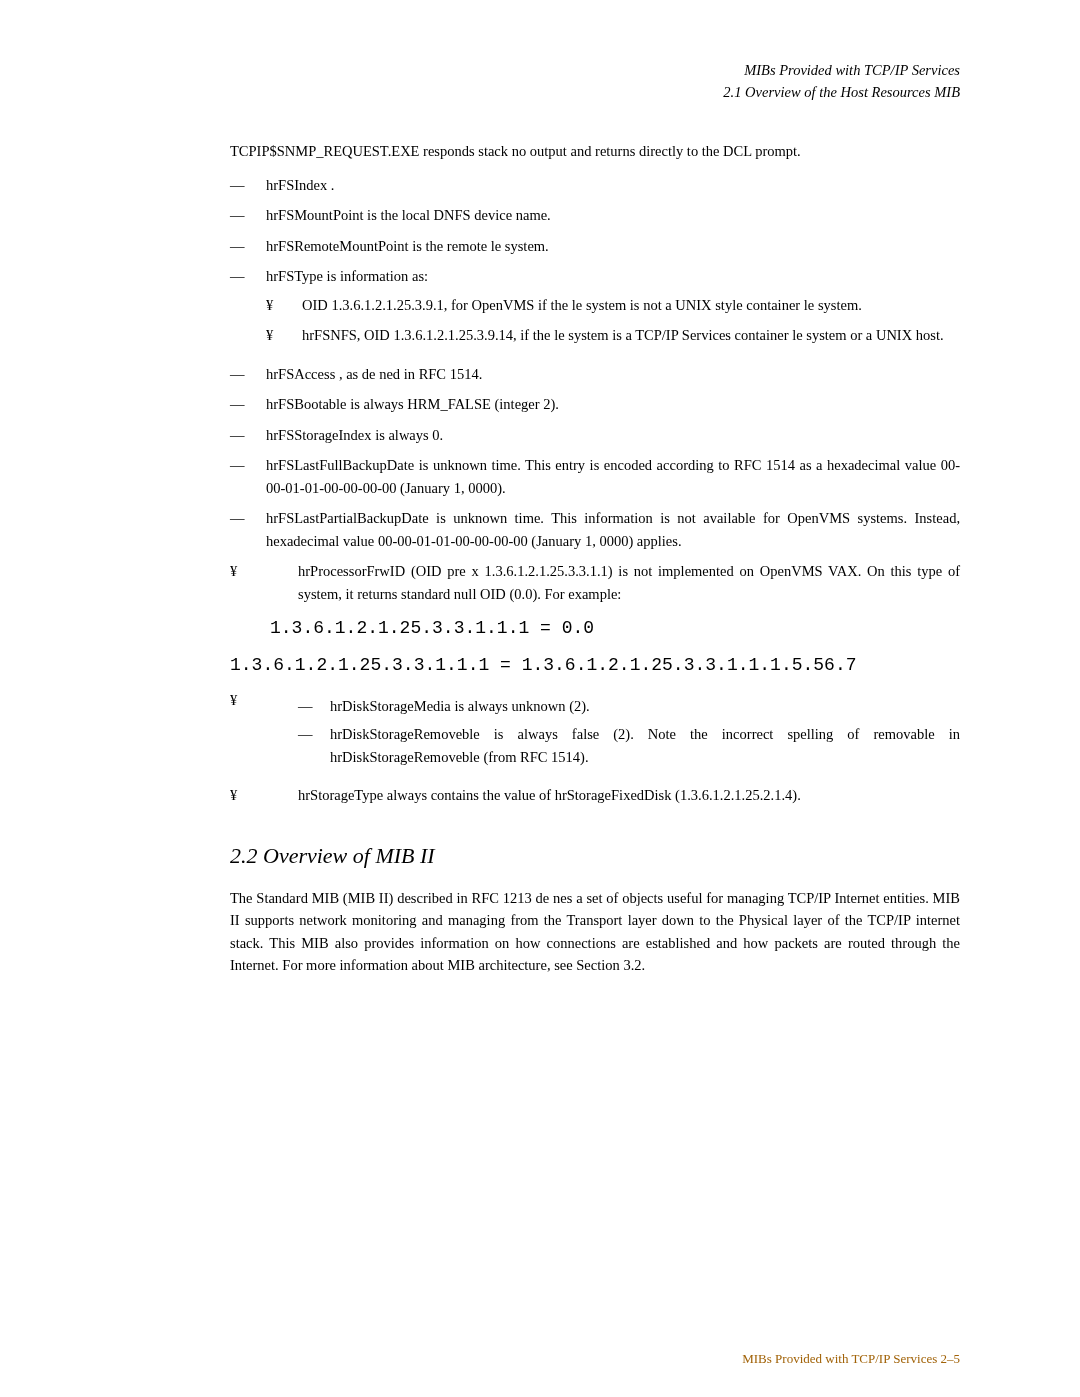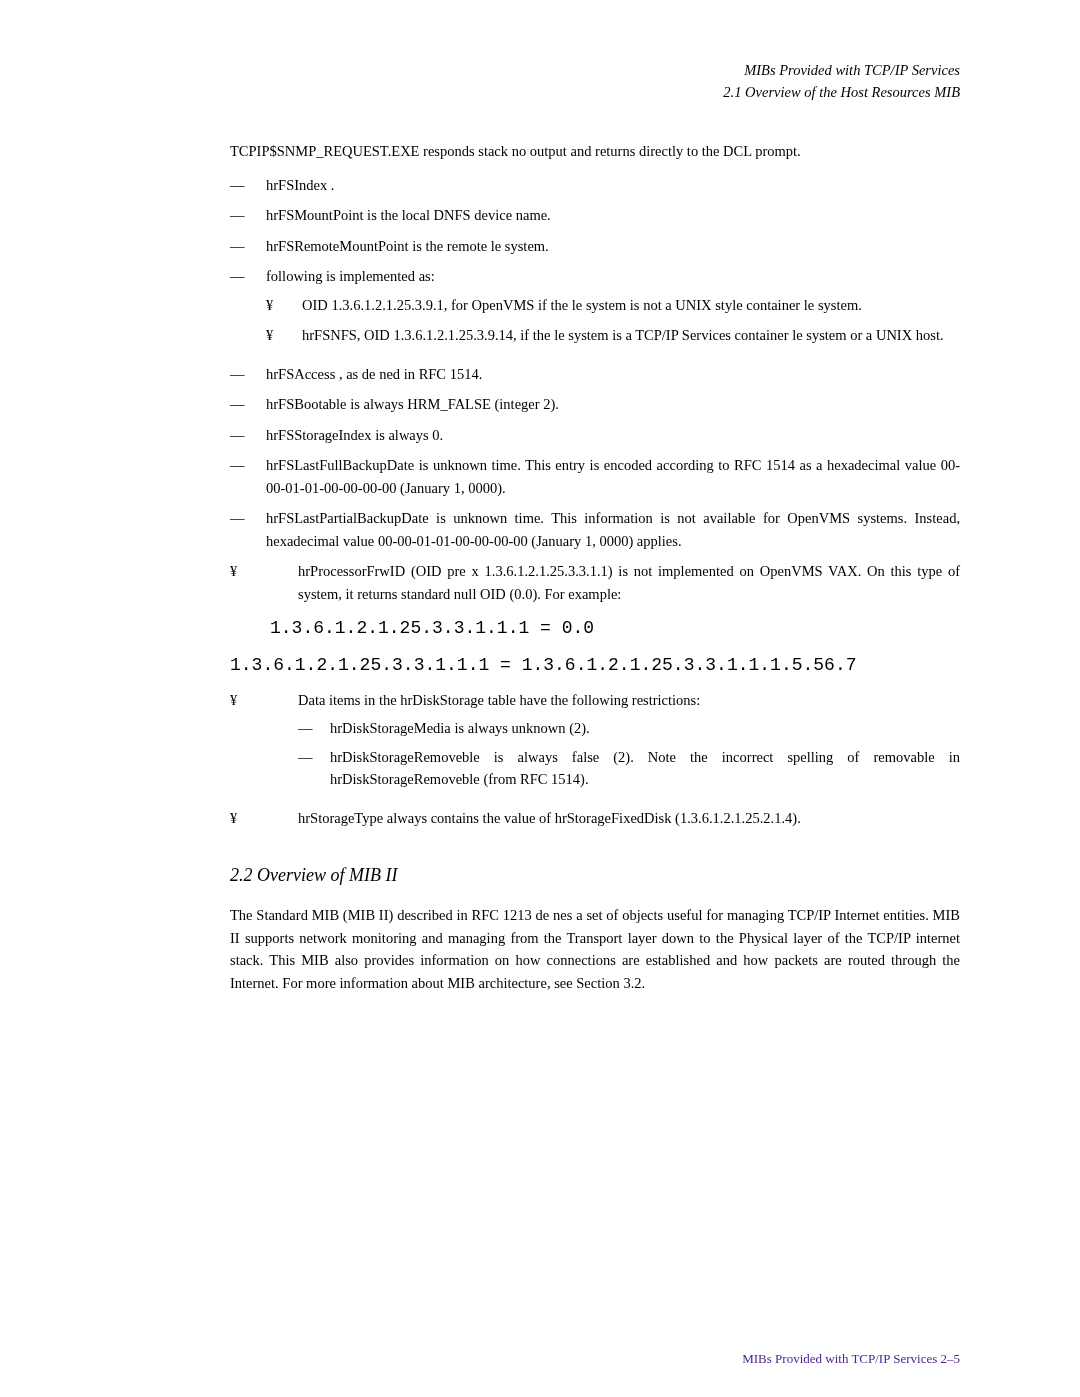--- a/index.html
+++ b/index.html
@@ -87,37 +87,37 @@
     }
 
     .code-block {
       font-family: 'Courier New', Courier, monospace;
       font-size: 18px;
       margin: 10px 0 10px 0;
       line-height: 1.5;
     }
 
     .section-heading {
-      font-size: 18px;
+      font-size: 22px;
       font-style: italic;
       font-weight: normal;
       margin-top: 36px;
       margin-bottom: 18px;
     }
 
     .footer {
       position: absolute;
       bottom: 30px;
       left: 0;
       right: 0;
       display: flex;
       justify-content: flex-end;
       padding-right: 120px;
       font-size: 13px;
-      color: #4c1d95;
+      color: #a16207;
     }
 
     .list-block {
       margin-bottom: 6px;
     }
 
     .main-bullet {
       display: flex;
       margin-bottom: 10px;
       line-height: 1.55;
@@ -183,21 +183,21 @@
       </div>
 
       <div class="list-item-dash">
         <span class="dash">—</span>
         <span class="list-item-content">hrFSRemoteMountPoint      is the remote  le system.</span>
       </div>
 
       <div class="list-item-dash">
         <span class="dash">—</span>
         <div class="list-item-content">
-          <span>following  is implemented as:</span>
+          <span>hrFSType  is information as:</span>
           
           <div class="sub-list">
             <div class="sub-item">
               <span class="yen">¥</span>
               <span class="sub-item-content">OID 1.3.6.1.2.1.25.3.9.1, for OpenVMS if the  le system is not a UNIX style container  le system.</span>
             </div>
             <div class="sub-item">
               <span class="yen">¥</span>
               <span class="sub-item-content">hrFSNFS, OID 1.3.6.1.2.1.25.3.9.14, if the  le system is a TCP/IP Services container  le system or a UNIX host.</span>
             </div>
@@ -256,21 +256,20 @@
       </div>
 
 
       <div class="code-block" style="padding-left: 0px; ">
         <span>1.3.6.1.2.1.25.3.3.1.1.1  =  1.3.6.1.2.1.25.3.3.1.1.1.5.56.7</span>
       </div>
 
       <div class="main-bullet">
         <span class="bullet-marker">¥</span>
         <div class="bullet-content">
-          <span>Data items in the  hrDiskStorage    table have the following restrictions:</span>
           
           <div class="nested-dash-list">
             <div class="nested-dash-item">
               <span class="nested-dash-marker">—</span>
               <span class="nested-dash-content">hrDiskStorageMedia      is always   unknown   (2).</span>
             </div>
             <div class="nested-dash-item">
               <span class="nested-dash-marker">—</span>
               <span class="nested-dash-content">hrDiskStorageRemoveble       is always  false   (2). Note the incorrect spelling of  removable  in hrDiskStorageRemoveble       (from RFC 1514).</span>
             </div>

